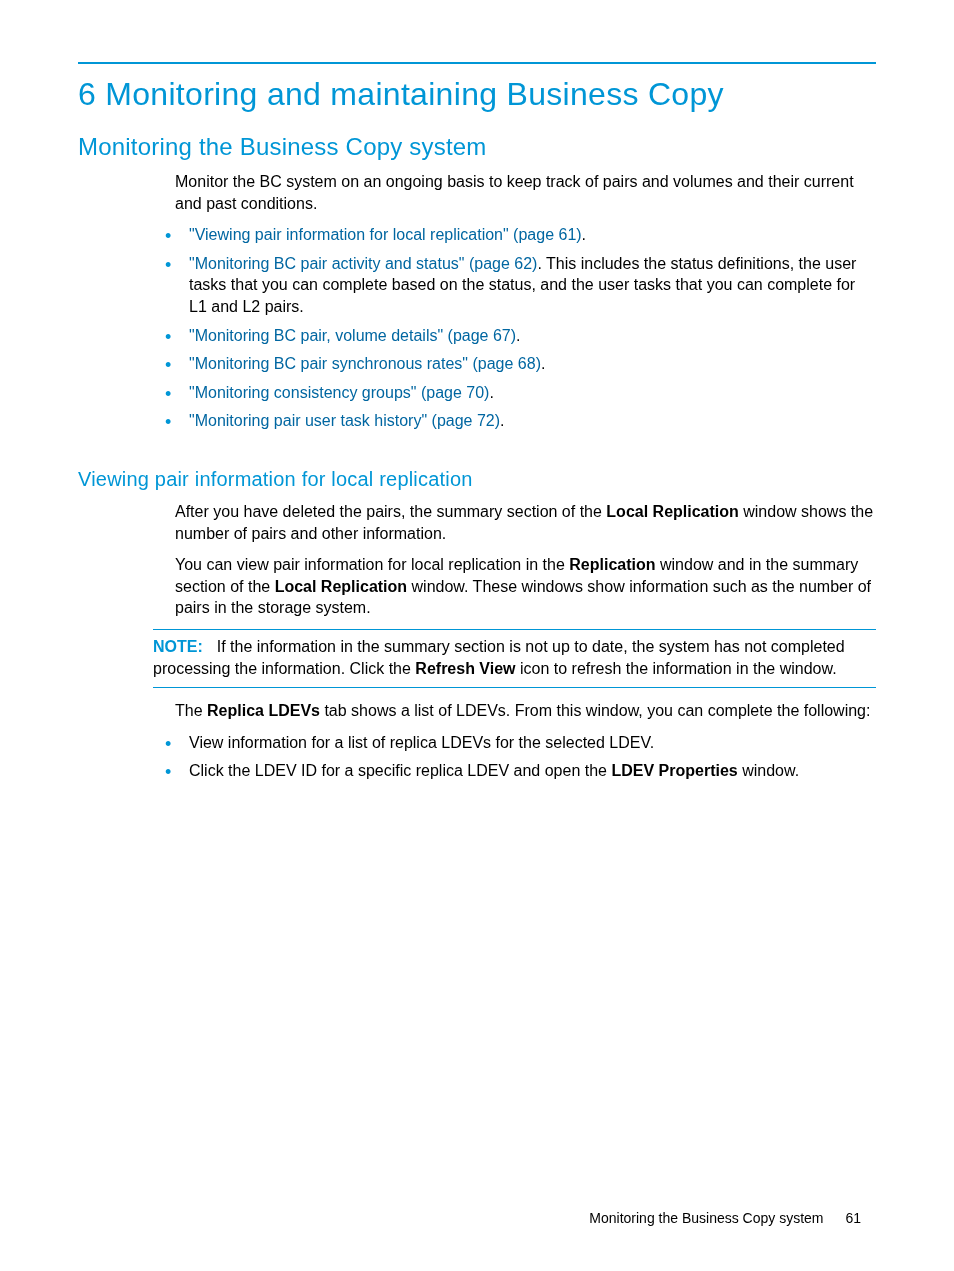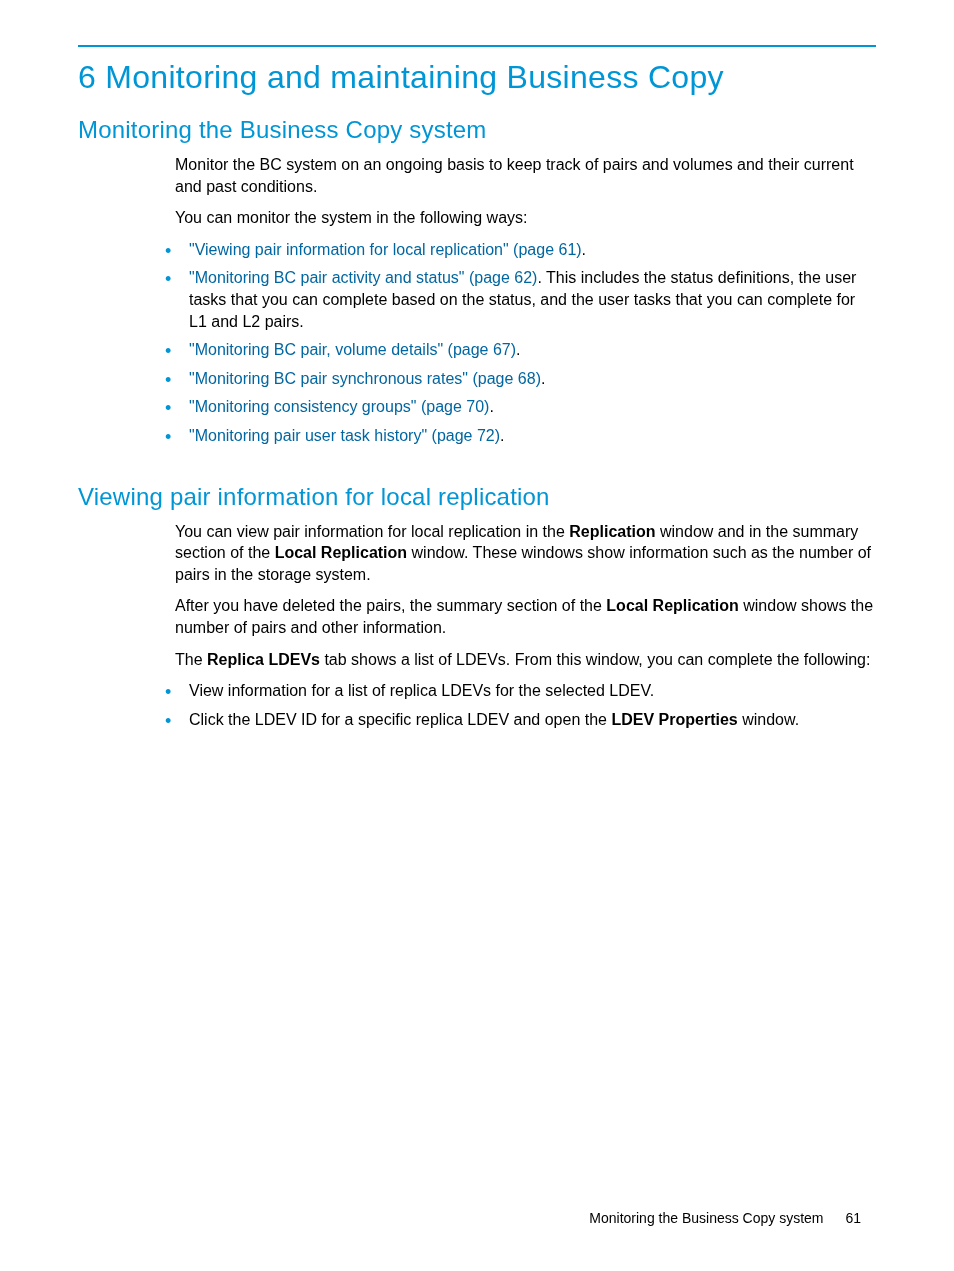--- a/index.html
+++ b/index.html
@@ -10,21 +10,21 @@
     body {
       font-family: Arial, Helvetica, sans-serif;
       font-size: 16px;
       color: #000;
       background: #fff;
       width: 954px;
       height: 1271px;
       position: relative;
     }
     .page {
-      padding: 45px 78px 40px 78px;
+      padding: 62px 78px 40px 78px;
     }
     .top-rule {
       border-top: 2px solid #0096d6;
       margin-bottom: 12px;
     }
     h1.chapter-title {
       font-size: 32px;
       font-weight: 300;
       color: #0096d6;
       margin-bottom: 20px;
@@ -36,21 +36,21 @@
       line-height: 1.35;
     }
     h2.section-title {
       font-size: 24px;
       font-weight: 300;
       color: #0096d6;
       margin-bottom: 10px;
       letter-spacing: 0.2px;
     }
     h3.subsection-title {
-      font-size: 24px;
+      font-size: 20px;
       font-weight: 300;
       color: #0096d6;
       margin-top: 36px;
       margin-bottom: 10px;
       letter-spacing: 0.2px;
     }
     .body-text {
       margin-left: 97px;
       margin-bottom: 10px;
       line-height: 1.35;
@@ -109,21 +109,20 @@
 
 <div class="page">
   <div class="top-rule"></div>
 
   <h1 class="chapter-title">6 Monitoring and maintaining Business Copy</h1>
 
 
   <h2 class="section-title">Monitoring the Business Copy system</h2>
 
   <p class="body-text">Monitor the BC system on an ongoing basis to keep track of pairs and volumes and their current and past conditions.</p>
-  <p class="body-text">You can monitor the system in the following ways:</p>
 
   <ul class="bullets">
     <li>
       <a class="link">"Viewing pair information for local replication" (page 61)</a><span>.</span>
     </li>
     <li>
       <a class="link">"Monitoring BC pair activity and status" (page 62)</a><span>. This includes the status definitions, the user tasks that you can complete based on the status, and the user tasks that you can complete for L1 and L2 pairs.</span>
     </li>
     <li>
       <a class="link">"Monitoring BC pair, volume details" (page 67)</a><span>.</span>
@@ -135,27 +134,30 @@
       <a class="link">"Monitoring consistency groups" (page 70)</a><span>.</span>
     </li>
     <li>
       <a class="link">"Monitoring pair user task history" (page 72)</a><span>.</span>
     </li>
   </ul>
 
   <h3 class="subsection-title">Viewing pair information for local replication</h3>
 
   <p class="body-text">
+    <span>After you have deleted the pairs, the summary section of the </span><span class="bold">Local Replication</span><span> window shows the number of pairs and other information.</span>
+  </p>
+
+  <p class="body-text">
     <span>You can view pair information for local replication in the </span><span class="bold">Replication</span><span> window and in the summary section of the </span><span class="bold">Local Replication</span><span> window. These windows show information such as the number of pairs in the storage system.</span>
   </p>
 
-  <p class="body-text">
-    <span>After you have deleted the pairs, the summary section of the </span><span class="bold">Local Replication</span><span> window shows the number of pairs and other information.</span>
-  </p>
-
+  <div class="note-block">
+    <span class="note-label">NOTE:</span><span>If the information in the summary section is not up to date, the system has not completed processing the information. Click the </span><span class="bold">Refresh View</span><span> icon to refresh the information in the window.</span>
+  </div>
 
   <p class="body-text">
     <span>The </span><span class="bold">Replica LDEVs</span><span> tab shows a list of LDEVs. From this window, you can complete the following:</span>
   </p>
 
   <ul class="bullets">
     <li>
       <span>View information for a list of replica LDEVs for the selected LDEV.</span>
     </li>
     <li>

